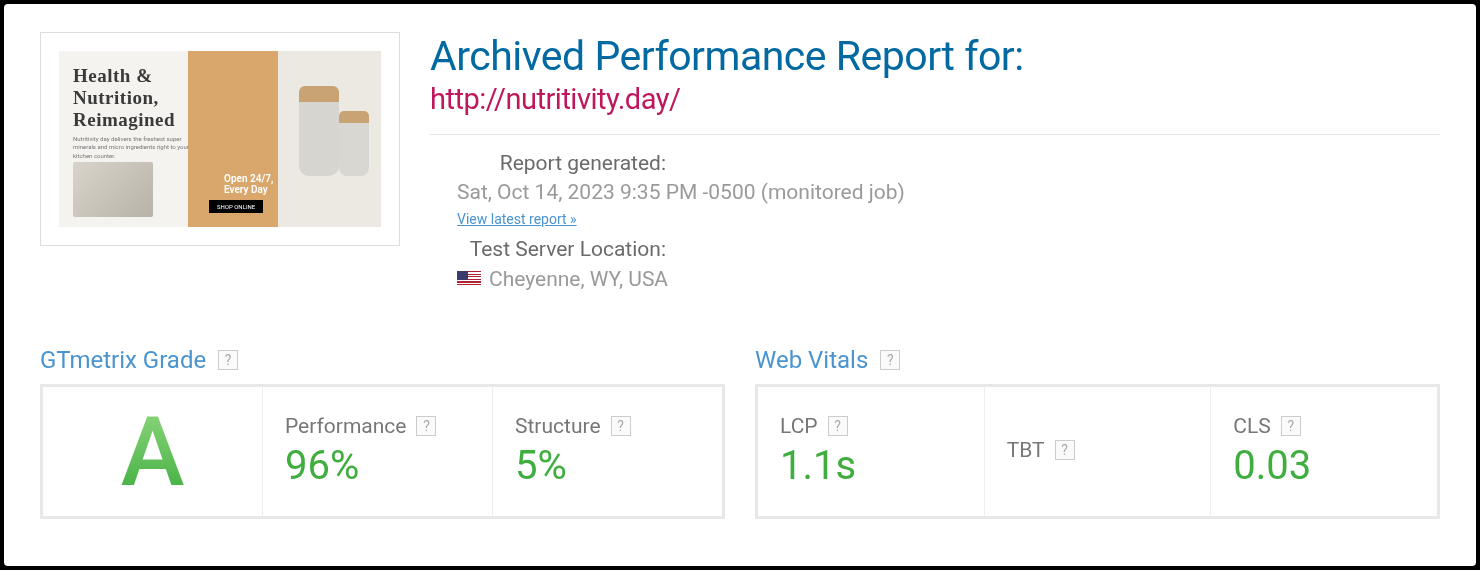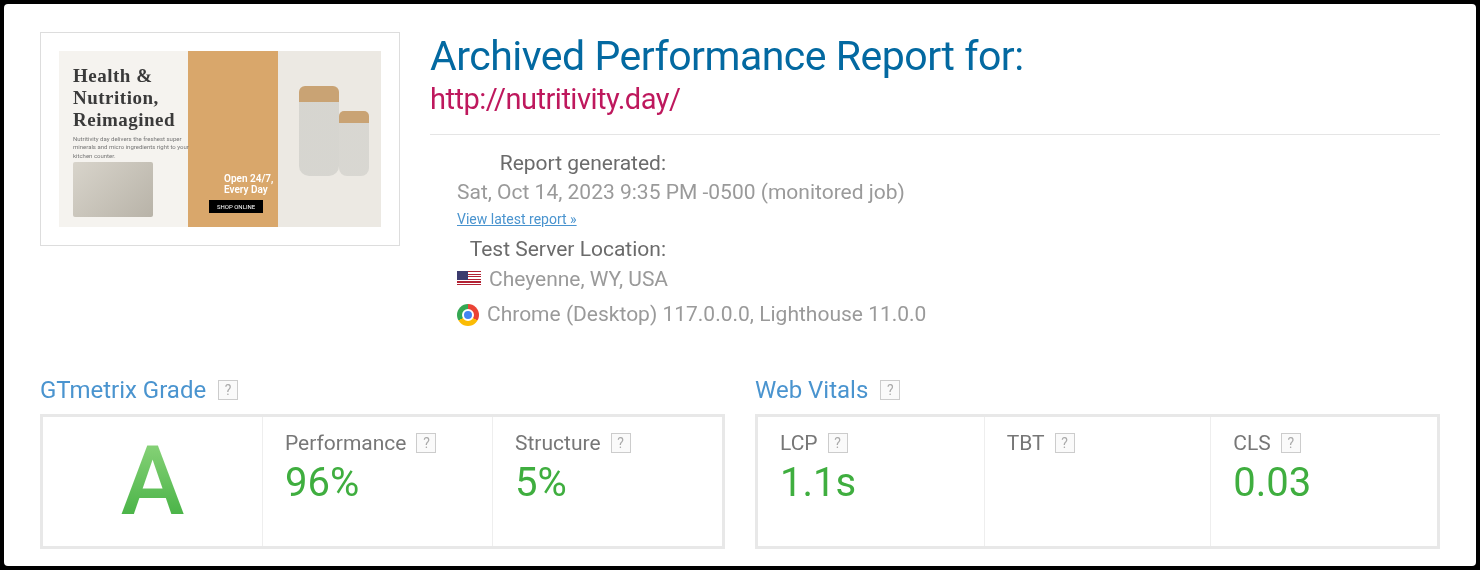--- a/index.html
+++ b/index.html
@@ -166,21 +166,21 @@
   }
   .boxes {
     display: flex;
     border: 3px solid #e8e8e8;
     height: 135px;
   }
   .box {
     flex: 1;
     padding: 14px 22px;
     border-right: 1px solid #eee;
-    display:flex; flex-direction:column; justify-content:flex-start;
+    display:flex; flex-direction:column; justify-content:center;
   }
   .box:last-child { border-right:none; }
   .box-grade {
     flex: 0 0 220px;
     align-items:center; justify-content:center;
   }
   .grade-letter {
     font-size: 96px;
     font-weight: 500;
     background: linear-gradient(180deg, #8fd67e, #3fae3f);
@@ -236,24 +236,20 @@
 
       <div class="meta-row">
         <div class="meta-label">Test Server Location:</div>
         <div class="meta-value">
           <span class="flag"></span>
           <span>Cheyenne, WY, USA</span>
         </div>
       </div>
 
       <div class="meta-row">
-        <div class="meta-value">
-          <span class="chrome-icon"></span>
-          <span>Chrome (Desktop) 117.0.0.0, Lighthouse 11.0.0</span>
-        </div>
       </div>
     </div>
   </div>
 
   <div class="metrics">
 
     <div class="metric-group">
       <div class="group-title">
         <span>GTmetrix Grade</span>
         <span class="help">?</span>

